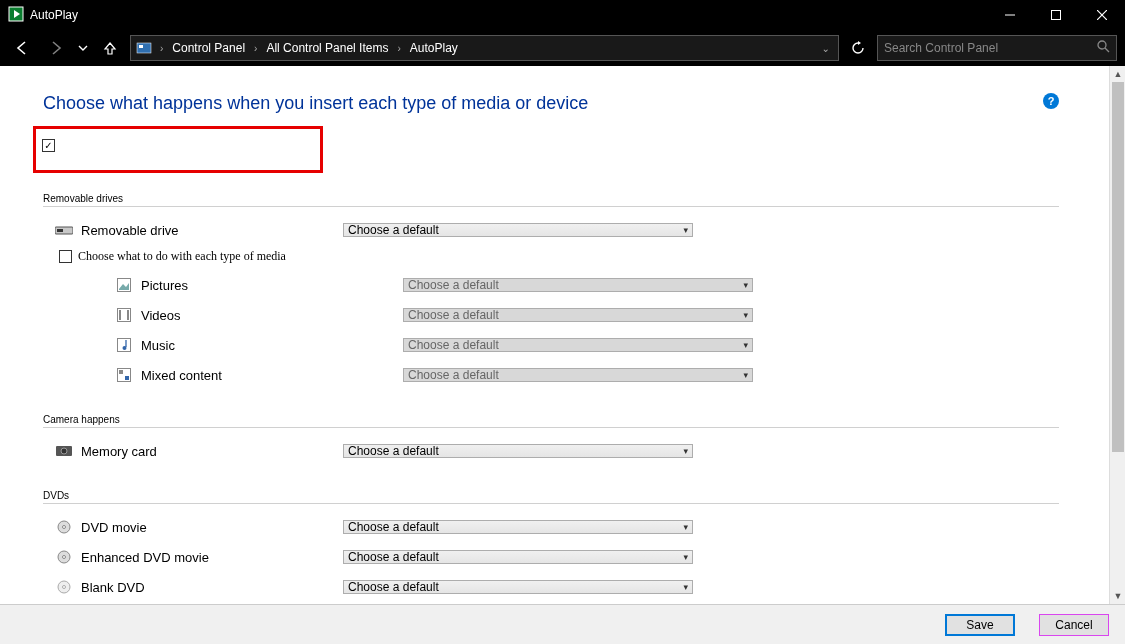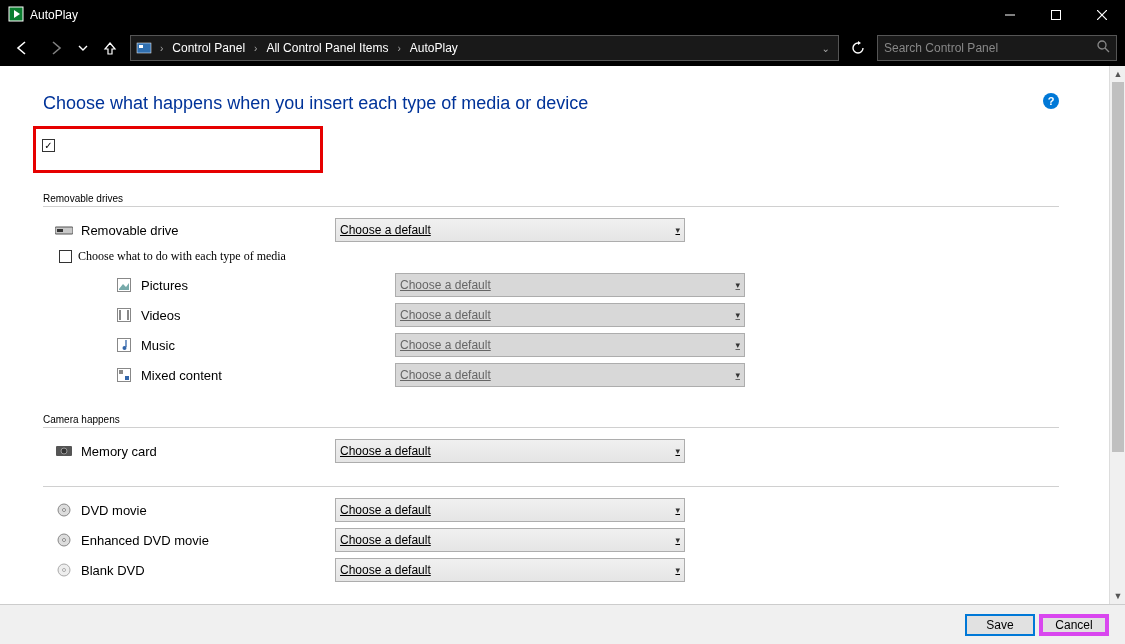--- a/index.html
+++ b/index.html
@@ -121,40 +121,40 @@
     display:flex;align-items:center;justify-content:center;font-size:10px;color:#000;
   }
   .section-label { color:#000; font-size:10px; margin-bottom:2px; margin-top:6px; }
   .row-icon {
     width: 18px; height:18px; margin-left: 12px;
     display:flex;align-items:center;justify-content:center;font-size:12px;
   }
   .row-label { margin-left: 8px; font-size:13px; }
   .combo {
     margin-left: 0;
-    width: 350px; height: 24px;
+    width: 350px; height: 14px;
     border:1px solid #adadad;
     background: linear-gradient(#f0f0f0,#e5e5e5);
     display:flex; align-items:center; justify-content:space-between;
     padding: 0 4px; font-size:12px; color:#000;
-    position:absolute; left:292px;text-decoration:underline;
+    position:absolute; left:300px;
   }
   .combo.disabled { color:#666; background:#d8d8d8; }
   .combo-arrow { font-size:9px; color:#333; }
   .sub-cb { margin-left:16px; display:flex;align-items:center;gap:6px;margin-top:4px;margin-bottom:6px;font-family:Liberation Serif, serif;}
   .sub-items { margin-left:60px; }
   .footer {
     position:absolute; left:0; bottom:0; right:0; height:40px;
     background:#f0f0f0; border-top:1px solid #ccc;
     display:flex; align-items:center; justify-content:flex-end;
-    padding-right:16px; gap:4px;
+    padding-right:16px; gap:24px;
   }
   .btn {
     min-width:70px; height:22px; padding:0 12px;
-    border:4px solid #d946ef; background:#e1e1e1;
+    border:1px solid #d946ef; background:#e1e1e1;
     display:flex;align-items:center;justify-content:center;font-size:12px;
   }
   .btn.primary { border:2px solid #0078d7; }
   .row-container { position:relative; height:30px; display:flex; align-items:center;}
   .hr-full { border:none; border-top:1px solid #d0d0d0; margin:2px 0 8px 0;}
 </style>
 </head>
 <body>
 
 <div class="titlebar">
@@ -350,20 +350,21 @@
       <span class="row-label">Memory card</span>
       <div class="combo">
         <span>Choose a default</span>
         <span class="combo-arrow">▾</span>
       </div>
     </div>
 
     <div style="height:18px"></div>
 
     
+    <div class="section-label">DVDs</div>
     <hr class="hr-full">
     <div class="row-container">
       <span class="row-icon">
         <svg width="14" height="14">
             <circle cx="7" cy="7" r="6" fill="#ddd" stroke="#888"></circle>
             <circle cx="7" cy="7" r="1.5" fill="#fff" stroke="#888"></circle>
           </svg>
       </span>
       <span class="row-label">DVD movie</span>
       <div class="combo">

